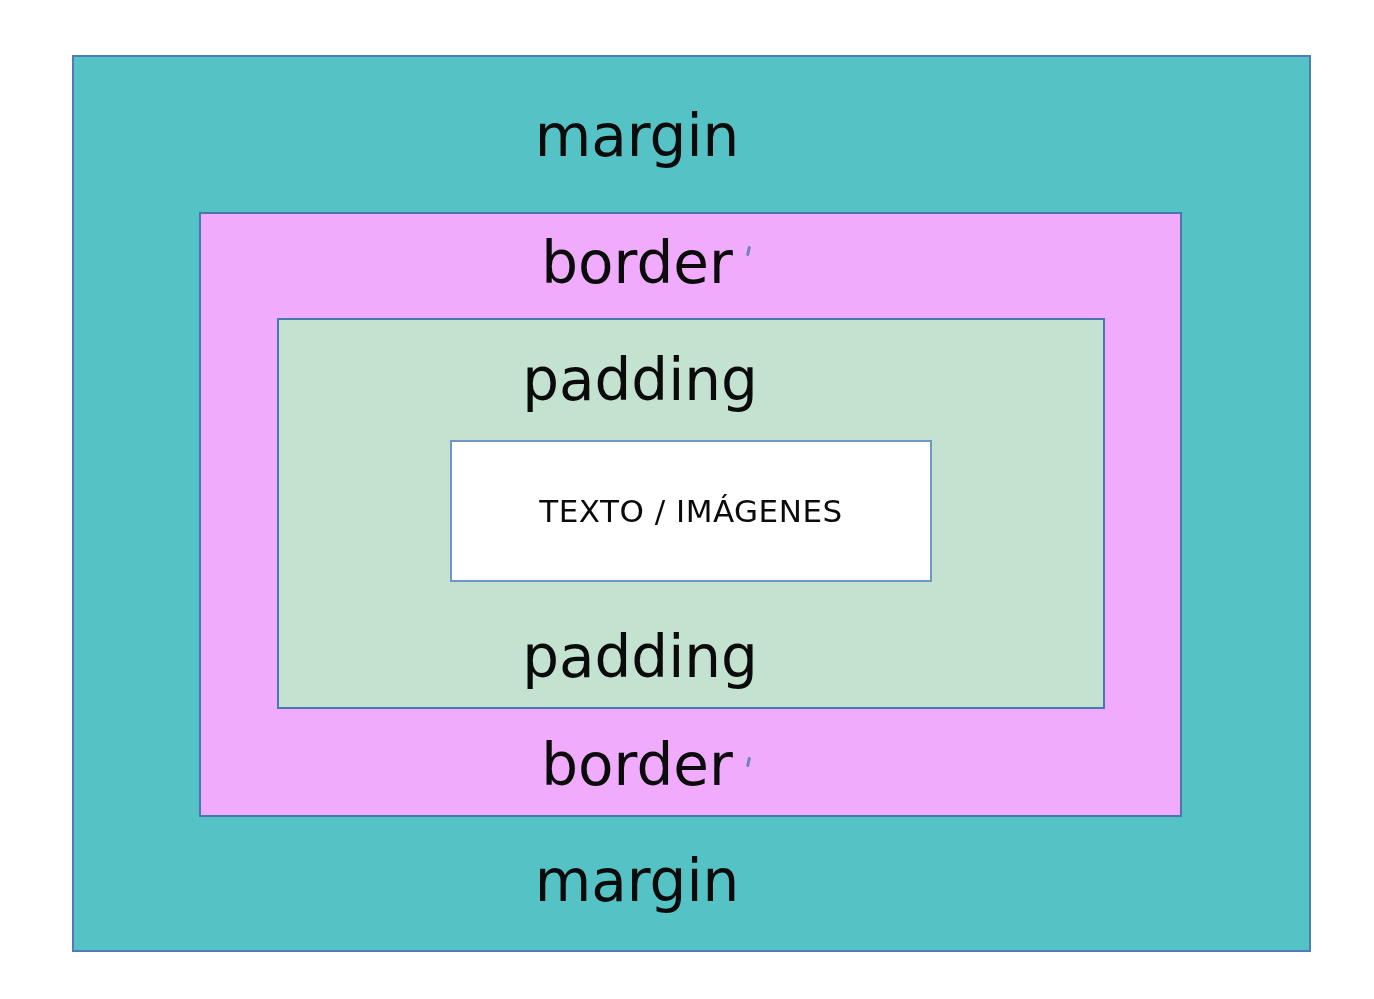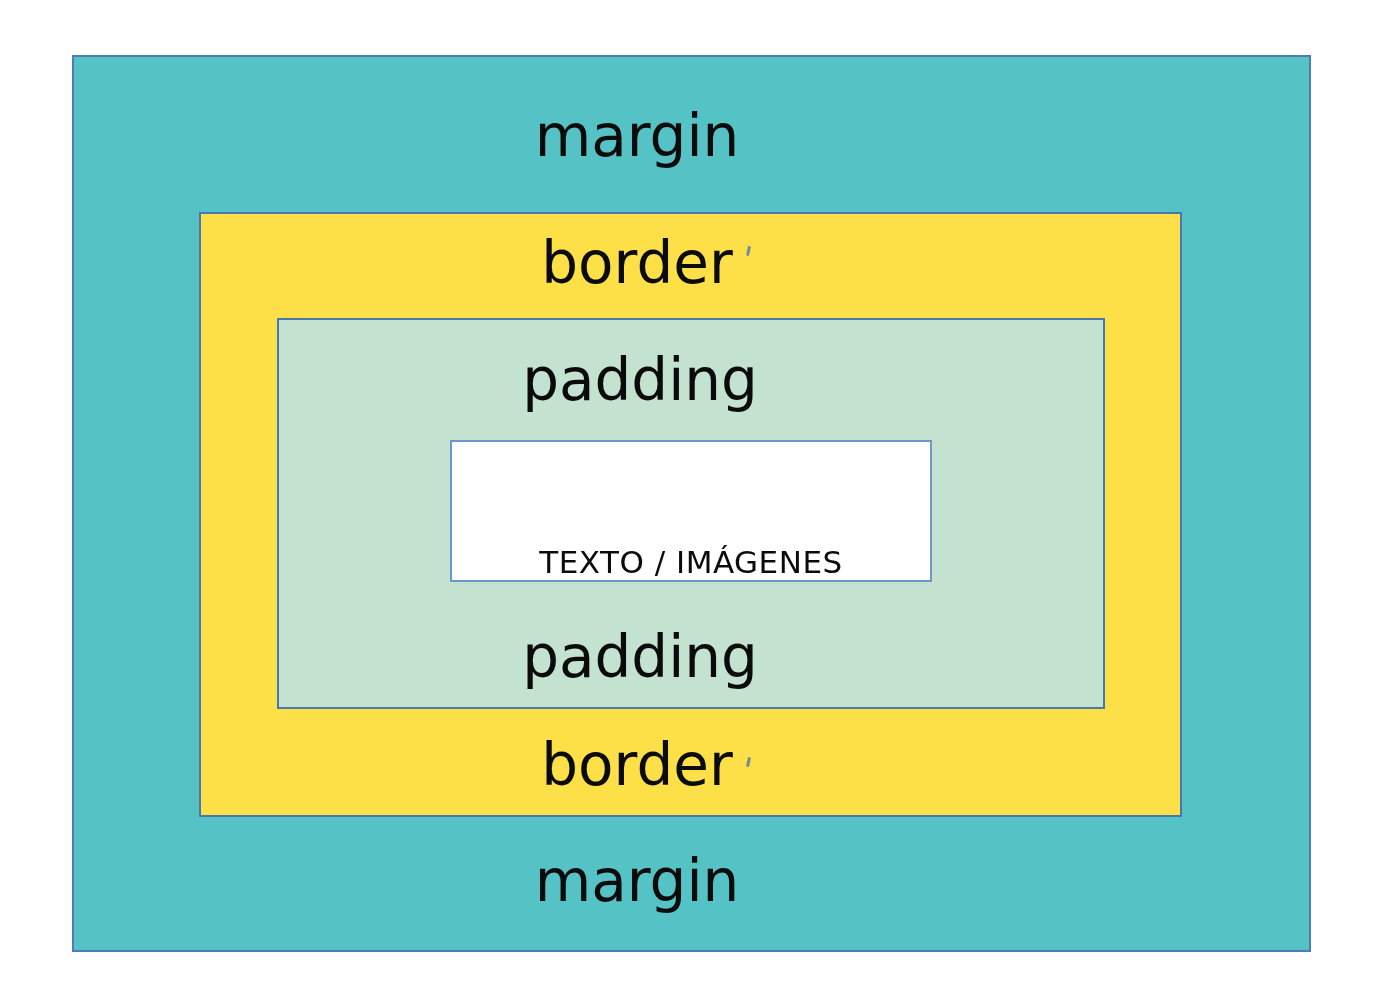--- a/index.html
+++ b/index.html
@@ -25,40 +25,40 @@
     width: 1239px;
     height: 897px;
     background: #55c3c6;
     border: 2px solid #4e7cba;
   }
   .border-box {
     left: 125px;
     top: 155px;
     width: 983px;
     height: 605px;
-    background: #fde047;
+    background: #f0abfc;
     border: 2px solid #4a77ae;
   }
   .padding-box {
     left: 76px;
     top: 104px;
     width: 828px;
     height: 391px;
     background: #c3e2d0;
     border: 2px solid #4a77ae;
   }
   .content-box {
     left: 171px;
     top: 120px;
     width: 482px;
     height: 142px;
     background: #ffffff;
     border: 2px solid #6e96c8;
     display: flex;
-    align-items: flex-end;
+    align-items: center;
     justify-content: center;
   }
   .lbl {
     position: absolute;
     transform: translateX(-50%);
     font-size: 58px;
     line-height: 1.2;
     color: #0b0b0b;
     white-space: nowrap;
     font-weight: 400;

